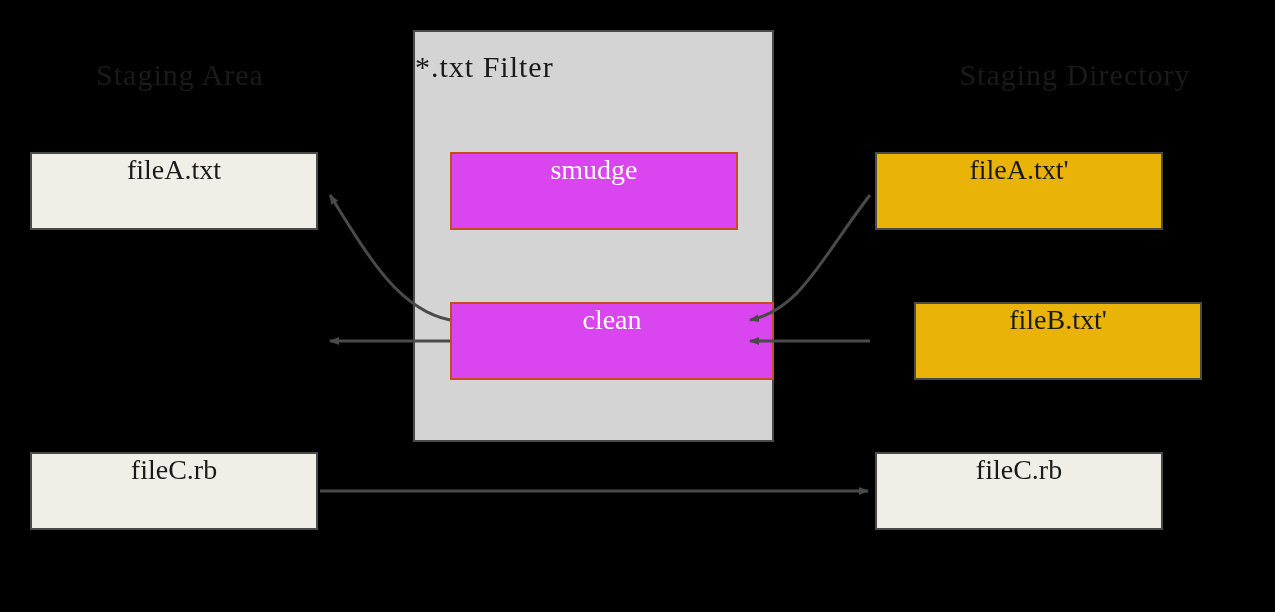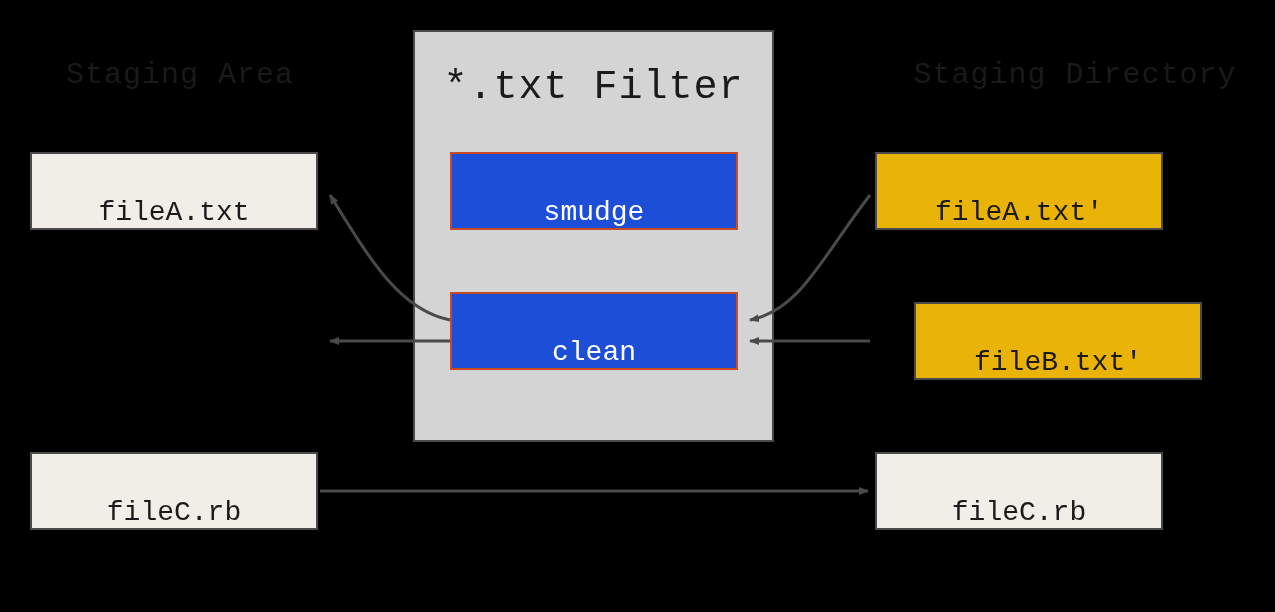--- a/index.html
+++ b/index.html
@@ -1,56 +1,54 @@
 <!DOCTYPE html>
 <html><head>
 <meta charset="utf-8">
 <style>
   * { box-sizing: border-box; margin: 0; padding: 0; }
   html, body { width: 1275px; height: 612px; background: #000; overflow: hidden; }
   body { font-family: "Menlo", "Consolas", "Courier New", monospace; position: relative; }
 
-  .stage { position: absolute; inset: 0; }
+  .stage { position: absolute; inset: 0; font-family: Liberation Serif, serif; }
 
   .label {
     position: absolute;
     font-size: 30px;
     color: #1a1a1a;
     text-align: center;
     letter-spacing: 1px;
     white-space: nowrap;
   }
 
   .box {
     position: absolute;
     display: flex;
-    align-items: flex-end;
+    align-items: flex-start;
     justify-content: center;
     font-size: 28px;
     border: 2px solid #4a4a4a;
   }
 
   .box-light { background: #f0eee6; color: #1a1a1a; }
   .box-gold  { background: #eab308; color: #1a1a1a; }
-  .box-orange{ background: #1d4ed8; color: #fff; border-color: #c84a22; }
+  .box-orange{ background: #d946ef; color: #fff; border-color: #c84a22; }
 
   .filter-container {
     position: absolute;
     background: #d4d4d4;
     border: 2px solid #4a4a4a;
   }
   .filter-title {
     position: absolute;
     width: 100%;
-    text-align: center;
-    font-size: 40px;
+    font-size: 30px;
     color: #1a1a1a;
     top: 18px;
     letter-spacing: 1px;
-    margin-top: 15px;
   }
 
   svg.arrows {
     position: absolute;
     inset: 0;
     width: 1275px;
     height: 612px;
     pointer-events: none;
   }
 </style>
@@ -64,21 +62,21 @@
   <div class="label" style="left:875px; top:58px; width:400px;">Staging Directory</div>
 
   <div class="filter-container" style="left:413px; top:30px; width:361px; height:412px;">
     <div class="filter-title">*.txt Filter</div>
   </div>
 
   <div class="box box-orange" style="left:450px; top:152px; width:288px; height:78px;">
     <span>smudge</span>
   </div>
 
-  <div class="box box-orange" style="left:450px; top:292px; width:288px; height:78px;">
+  <div class="box box-orange" style="left:450px; top:302px; width:324px; height:78px;">
     <span>clean</span>
   </div>
 
   <div class="box box-light" style="left:30px; top:152px; width:288px; height:78px;">
     <span>fileA.txt</span>
   </div>
   <div class="box box-light" style="left:30px; top:452px; width:288px; height:78px;">
     <span>fileC.rb</span>
   </div>
 

